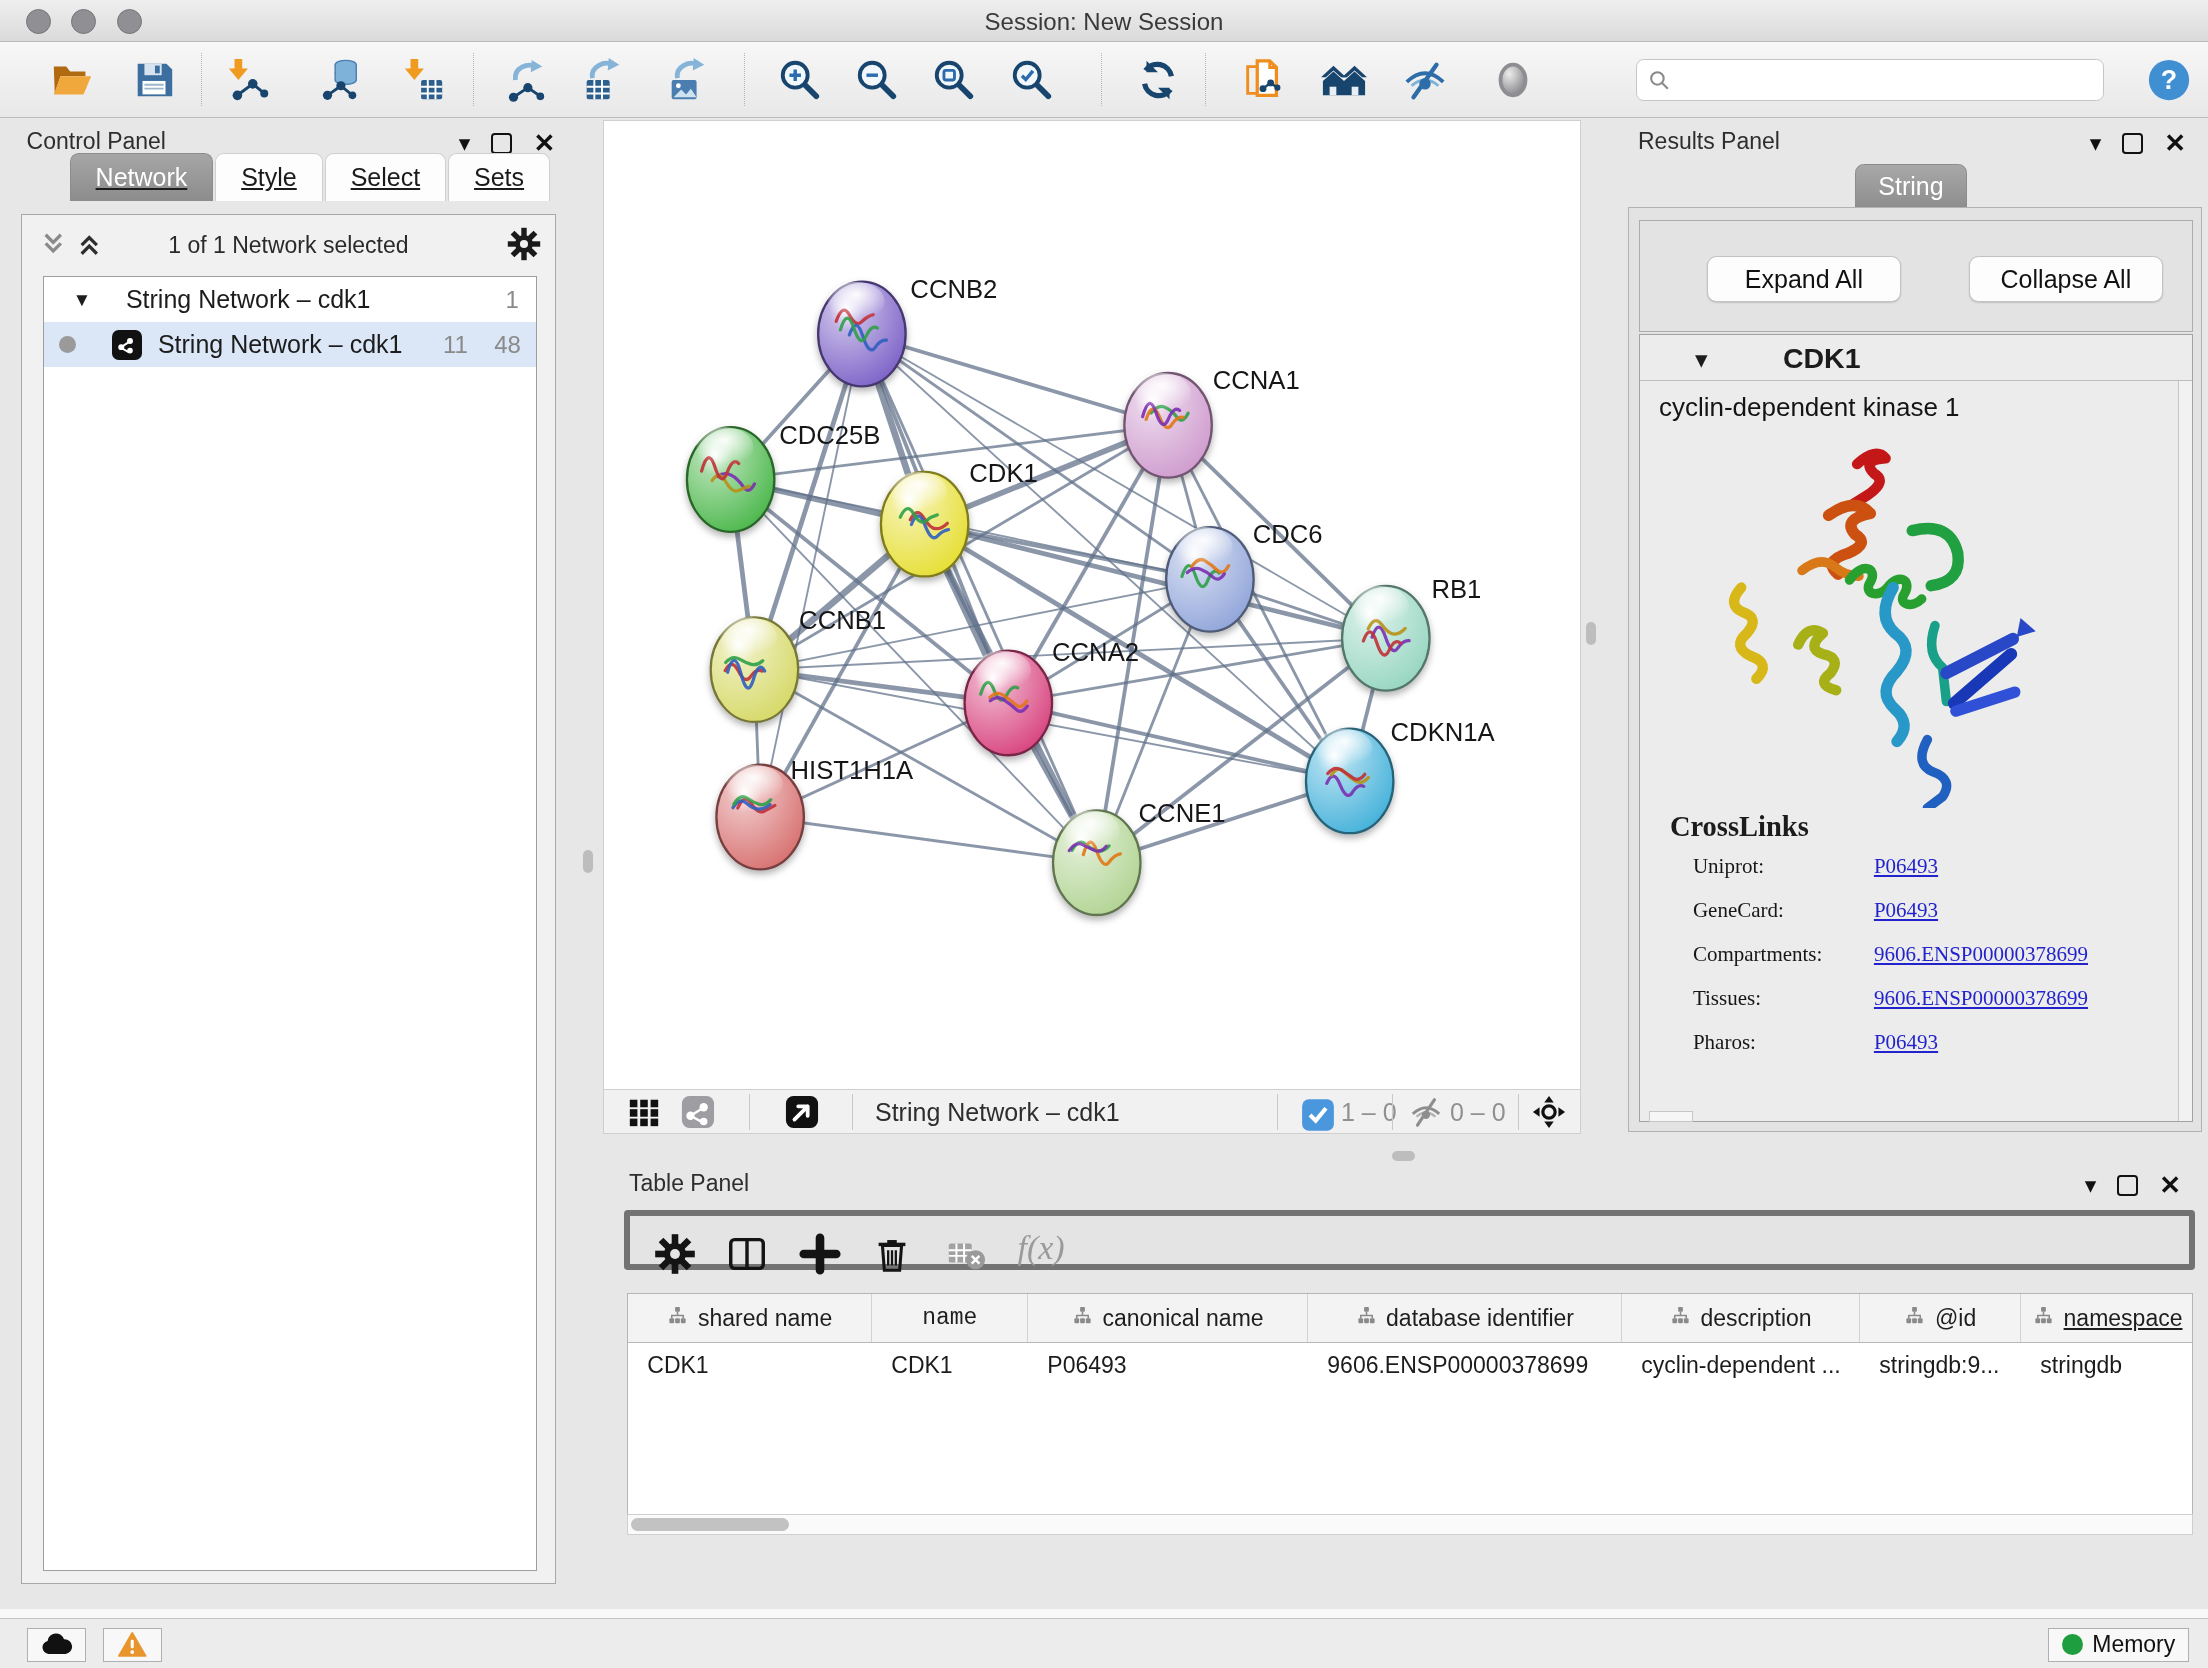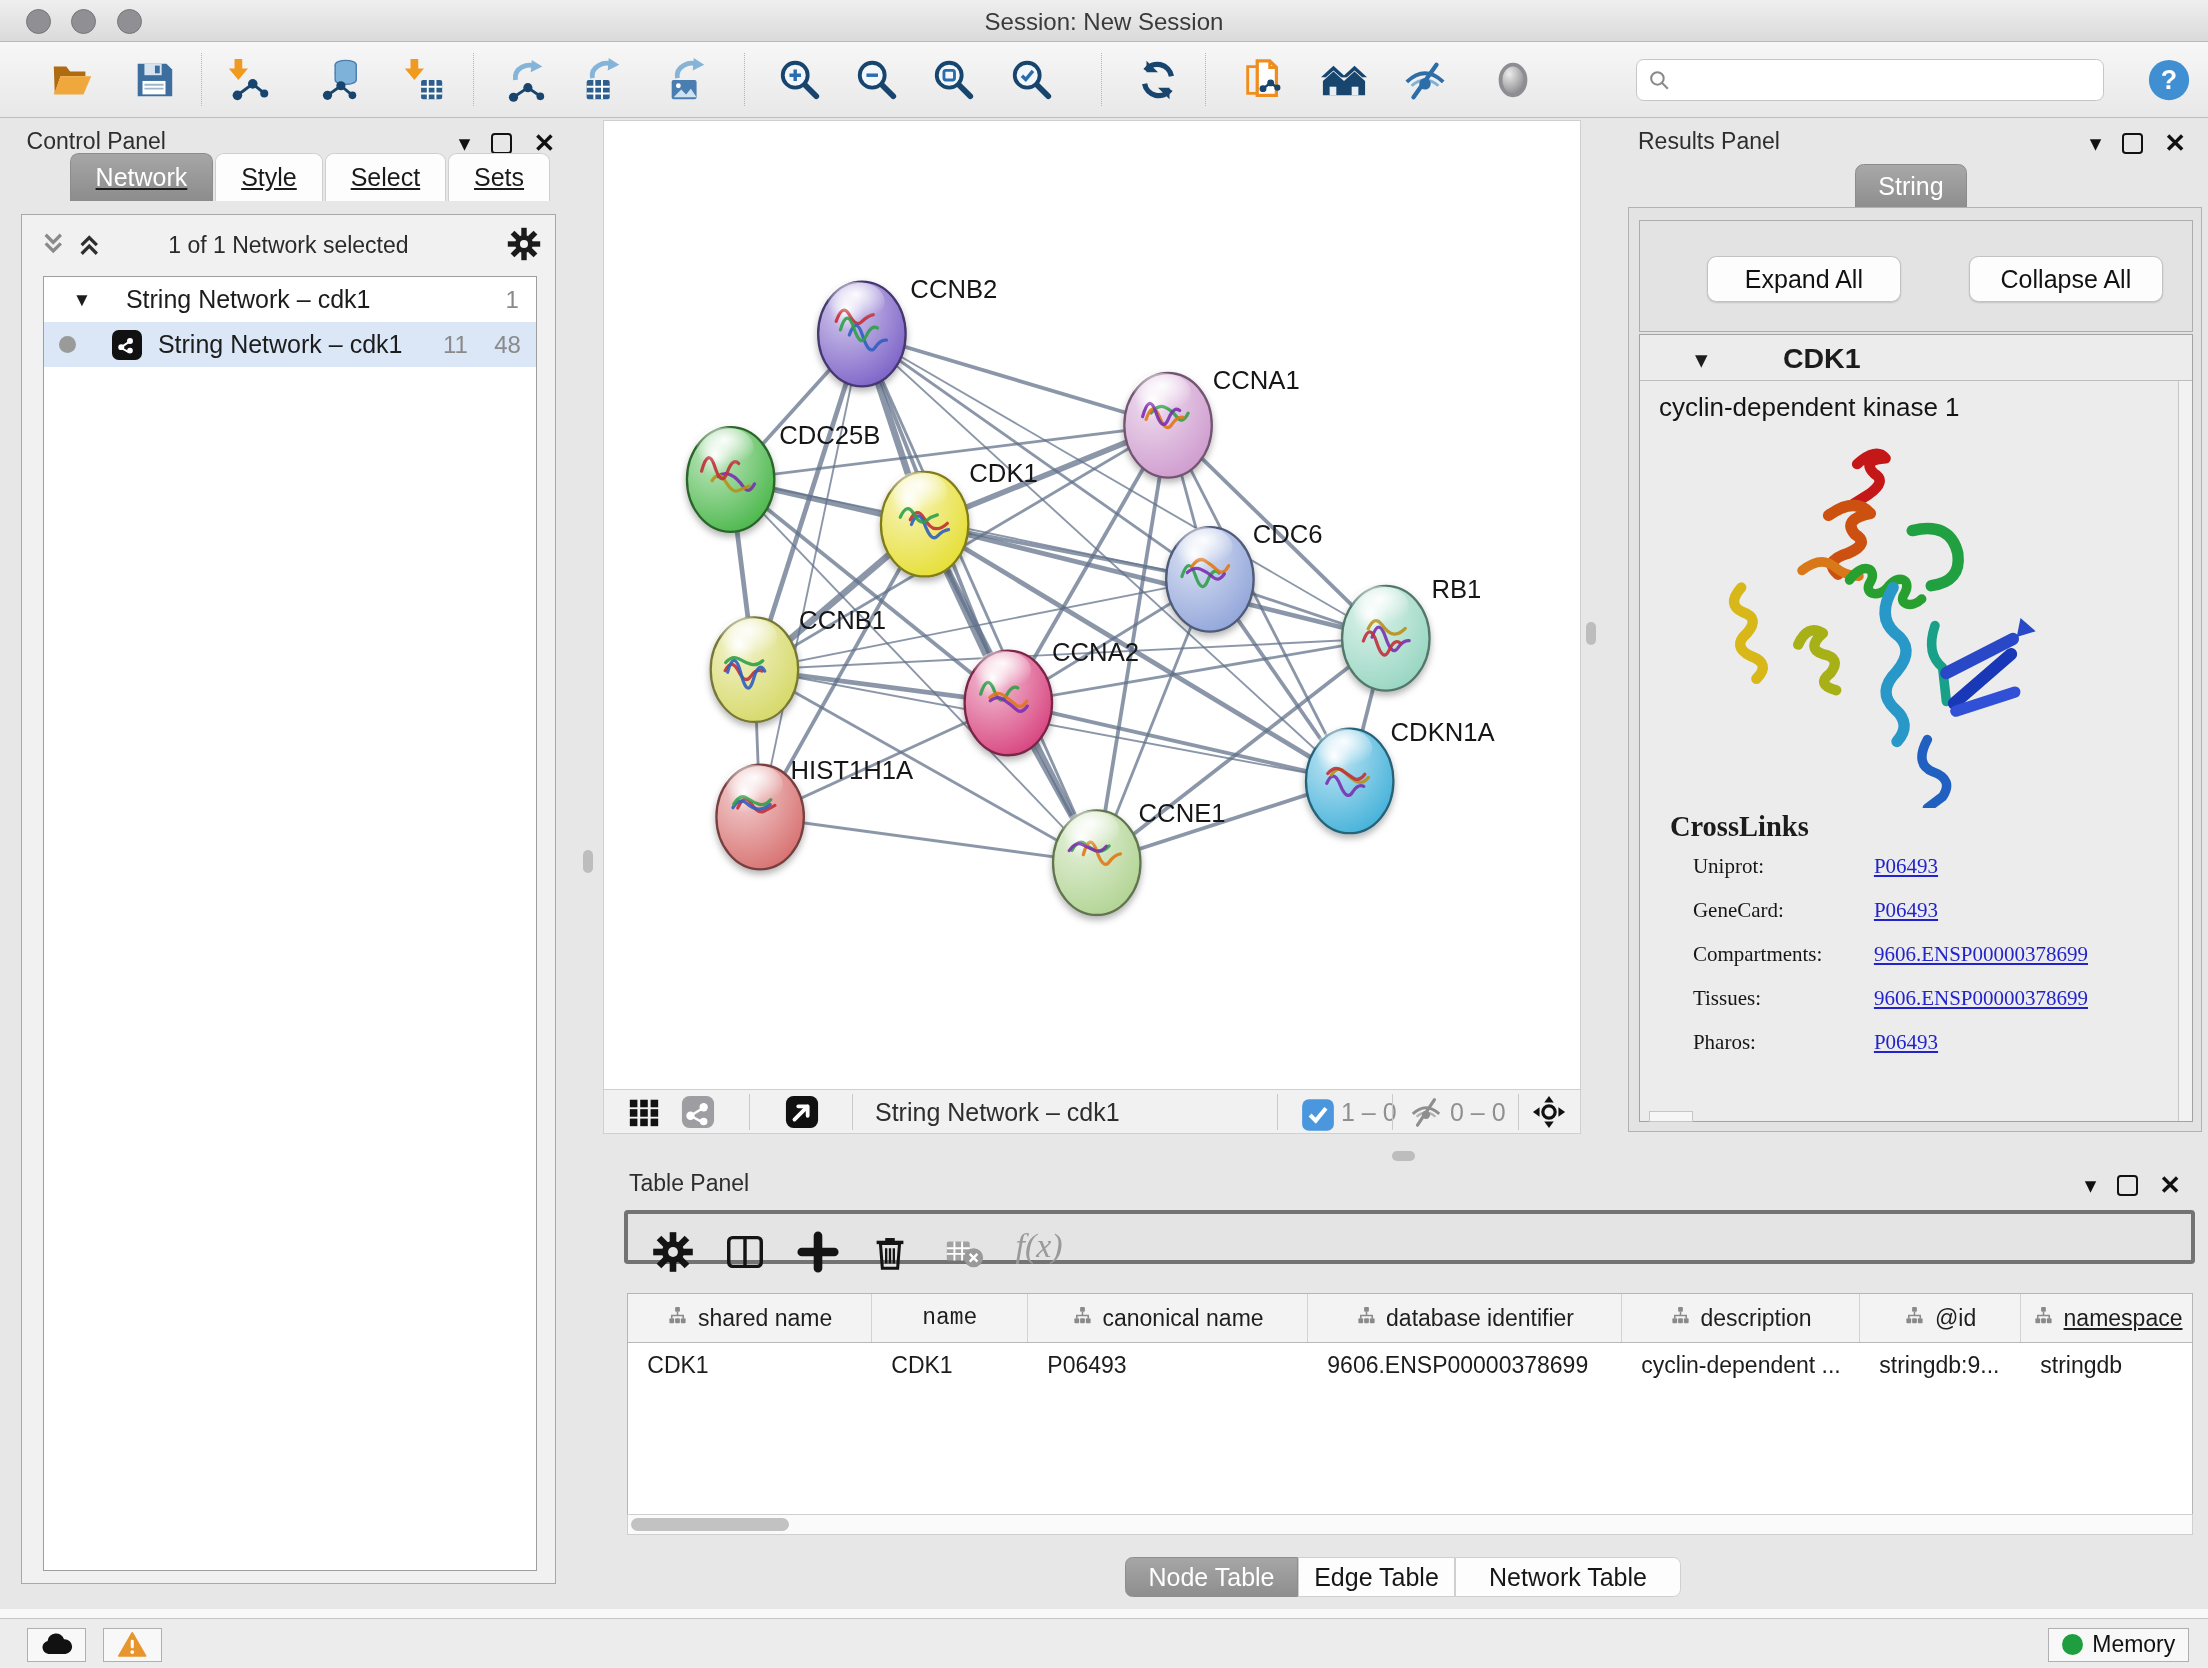--- a/index.html
+++ b/index.html
@@ -86,22 +86,22 @@
   .cl-title { position:absolute; left:30px; top:476px; font-family:"Liberation Serif",serif; font-size:28.5px; font-weight:bold; }
   .cl-list { position:absolute; left:0; top:519px; width:100%; }
   .cl-row { position:relative; height:44px; font-family:"Liberation Serif",serif; font-size:21px; }
   .cl-label { position:absolute; left:53px; color:#161616; }
   .cl-value { position:absolute; left:234px; color:#2323cc; text-decoration:underline; }
   .rp-scroll { position:absolute; right:0; top:46px; bottom:0; width:14.3px; background:#f2f2f2; border-left:1px solid #c6c6c6; }
   .rp-nub { position:absolute; left:9.5px; bottom:-1px; width:44px; height:11.4px; background:#f6f6f6; border:1px solid #c6c6c6; }
 
   
   .table-panel { position:absolute; left:613px; top:1162px; width:1591px; height:447px; }
-  .tp-toolbox { position:absolute; left:10.5px; top:48px; width:1571px; height:54px;
-    background:#e4e4e4; border:4px solid #737373; border-radius:3.8px; }
+  .tp-toolbox { position:absolute; left:10.5px; top:48px; width:1571px; height:60px;
+    background:#e4e4e4; border:6px solid #737373; border-radius:3.8px; }
   .tp-ic { position:absolute; top:16px; width:44px; height:44px; }
   .tp-ic svg { width:44px; height:44px; }
   .fx { position:absolute; top:13.3px; font-family:"Liberation Serif",serif; font-style:italic;
     font-size:34px; color:#9a9a9a; }
   .dtable { position:absolute; left:14.3px; top:131px; width:1566px; height:221px; background:#fff;
     border:1px solid #b5b5b5; border-bottom:none; overflow:hidden; }
   .thead { display:flex; height:49px; background:#f3f3f3; border-bottom:1px solid #b8b8b8; }
   .th { display:flex; align-items:center; justify-content:center; gap:9.5px; font-size:23px;
     color:#1e1e1e; border-right:1px solid #d2d2d2; overflow:hidden; white-space:nowrap; flex:0 0 auto; }
   .th:last-child{ border-right:none;text-decoration:underline; }
@@ -790,25 +790,20 @@
         <div class="td" style="width: 280px;">P06493</div>
         <div class="td" style="width: 314px;">9606.ENSP00000378699</div>
         <div class="td" style="width: 238px;">cyclin-dependent ...</div>
         <div class="td" style="width: 161px;">stringdb:9...</div>
         <div class="td" style="width: 173px;">stringdb</div>
       </div>
   </div>
   <div class="hscroll">
       <span class="hthumb"></span>
     </div>
-  <div class="tp-tabs">
-      <div class="tp-tab sel" style="width: 173px;">Node Table</div>
-      <div class="tp-tab" style="width: 157px;">Edge Table</div>
-      <div class="tp-tab" style="width: 226px;">Network Table</div>
-    </div>
 </div>
 
 <div class="whitestrip"></div>
 <div class="statusbar">
   <span class="sbtn" style="left:27px;width:59px">
       <svg width="32" height="23" viewBox="0 0 34 24">
         <path d="M8 22a7 7 0 0 1-1-13.8A9 9 0 0 1 24.5 6.5 6.5 6.5 0 0 1 26 22z" fill="#111"></path>
       </svg>
     </span>
   <span class="sbtn" style="left:103px;width:59px">

